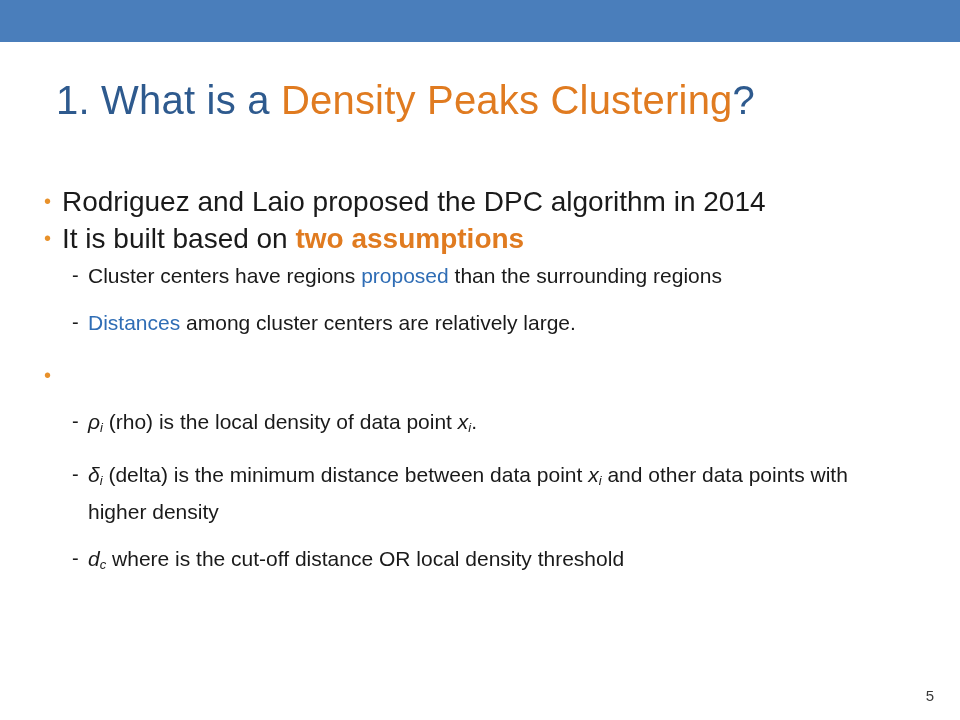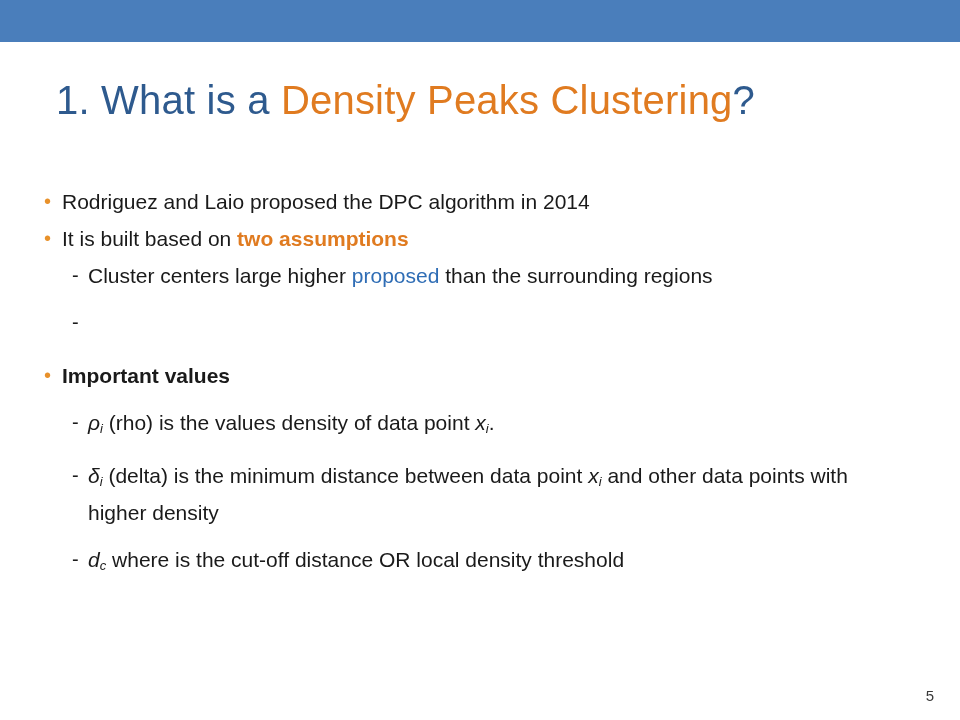--- a/index.html
+++ b/index.html
@@ -55,21 +55,21 @@
   }
   .bullet-dot {
     color: #e8912a;
     font-size: 20px;
     line-height: 30px;
     width: 18px;
     flex: 0 0 18px;
     text-align: left;
   }
   .bullet-text {
-    font-size: 21px;
+    font-size: 28px;
     line-height: 31px;
     color: #1a1a1a;
   }
   .bullet-text.bold {
     font-weight: bold;
   }
   .orange-bold {
     color: #e07b20;
     font-weight: bold;
     text-align: center;
@@ -134,41 +134,41 @@
       <span class="bullet-text">Rodriguez and Laio proposed the DPC algorithm in 2014</span>
     </div>
 
     <div class="bullet-row">
       <span class="bullet-dot">•</span>
       <span class="bullet-text"><span>It is built based on </span><span class="orange-bold">two assumptions</span></span>
     </div>
 
     <div class="sub-row">
       <span class="dash">-</span>
-      <span class="sub-text"><span>Cluster centers large higher </span><span class="blue-word">proposed</span><span> than the surrounding regions</span></span>
+      <span class="sub-text"><span>Cluster centers have regions </span><span class="blue-word">proposed</span><span> than the surrounding regions</span></span>
     </div>
 
     <div class="gap-sm"></div>
 
     <div class="sub-row">
       <span class="dash">-</span>
+      <span class="sub-text"><span></span><span class="blue-word">Distances</span><span> among cluster centers are relatively large.</span></span>
     </div>
 
     <div class="gap-md"></div>
 
     <div class="bullet-row">
       <span class="bullet-dot">•</span>
-      <span class="bullet-text bold">Important values</span>
     </div>
 
     <div class="gap-sm"></div>
 
     <div class="sub-row">
       <span class="dash">-</span>
-      <span class="sub-text"><span class="math"><span>ρ</span><sub>i</sub></span>&nbsp;<span>(rho) is the values density of data point </span><span class="math"><span>x</span><sub>i</sub></span><span>.</span></span>
+      <span class="sub-text"><span class="math"><span>ρ</span><sub>i</sub></span>&nbsp;<span>(rho) is the local density of data point </span><span class="math"><span>x</span><sub>i</sub></span><span>.</span></span>
     </div>
 
     <div class="gap-sm"></div>
 
     <div class="sub-row">
       <span class="dash">-</span>
       <span class="sub-text"><span class="math"><span>δ</span><sub>i</sub></span>&nbsp;<span>(delta) is the minimum distance between data point </span><span class="math"><span>x</span><sub>i</sub></span><span> and other data points with higher density</span></span>
     </div>
 
     <div class="gap-sm"></div>

